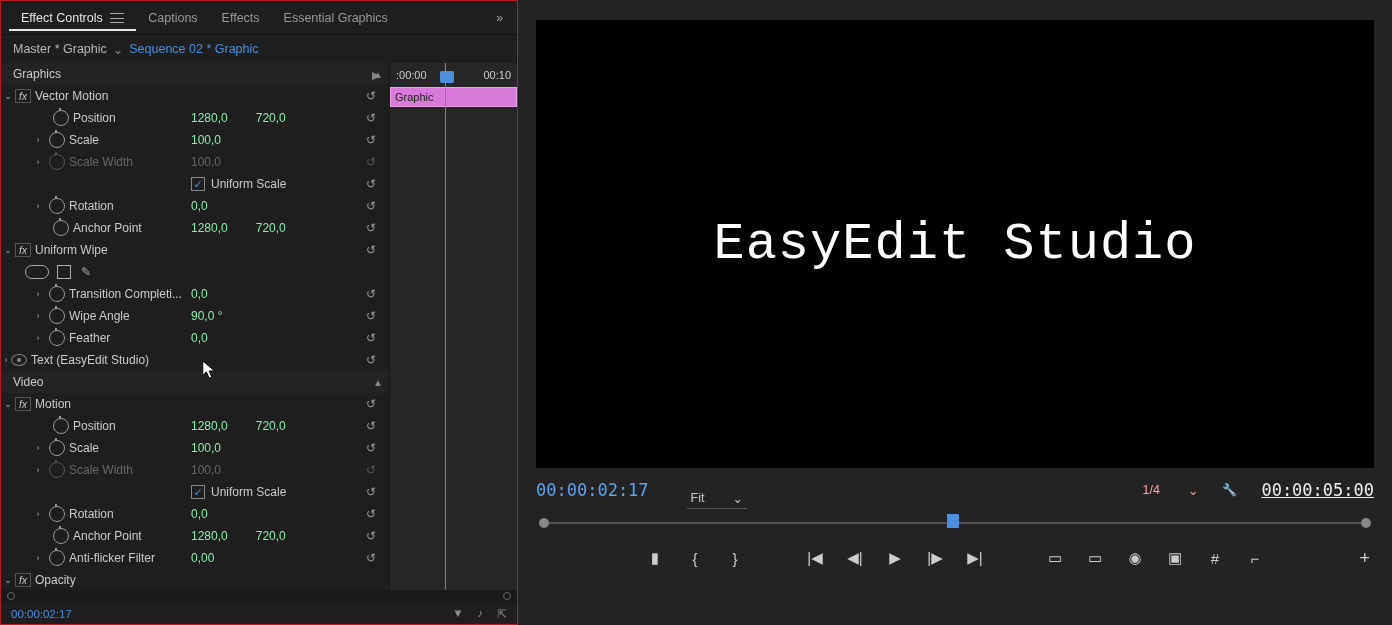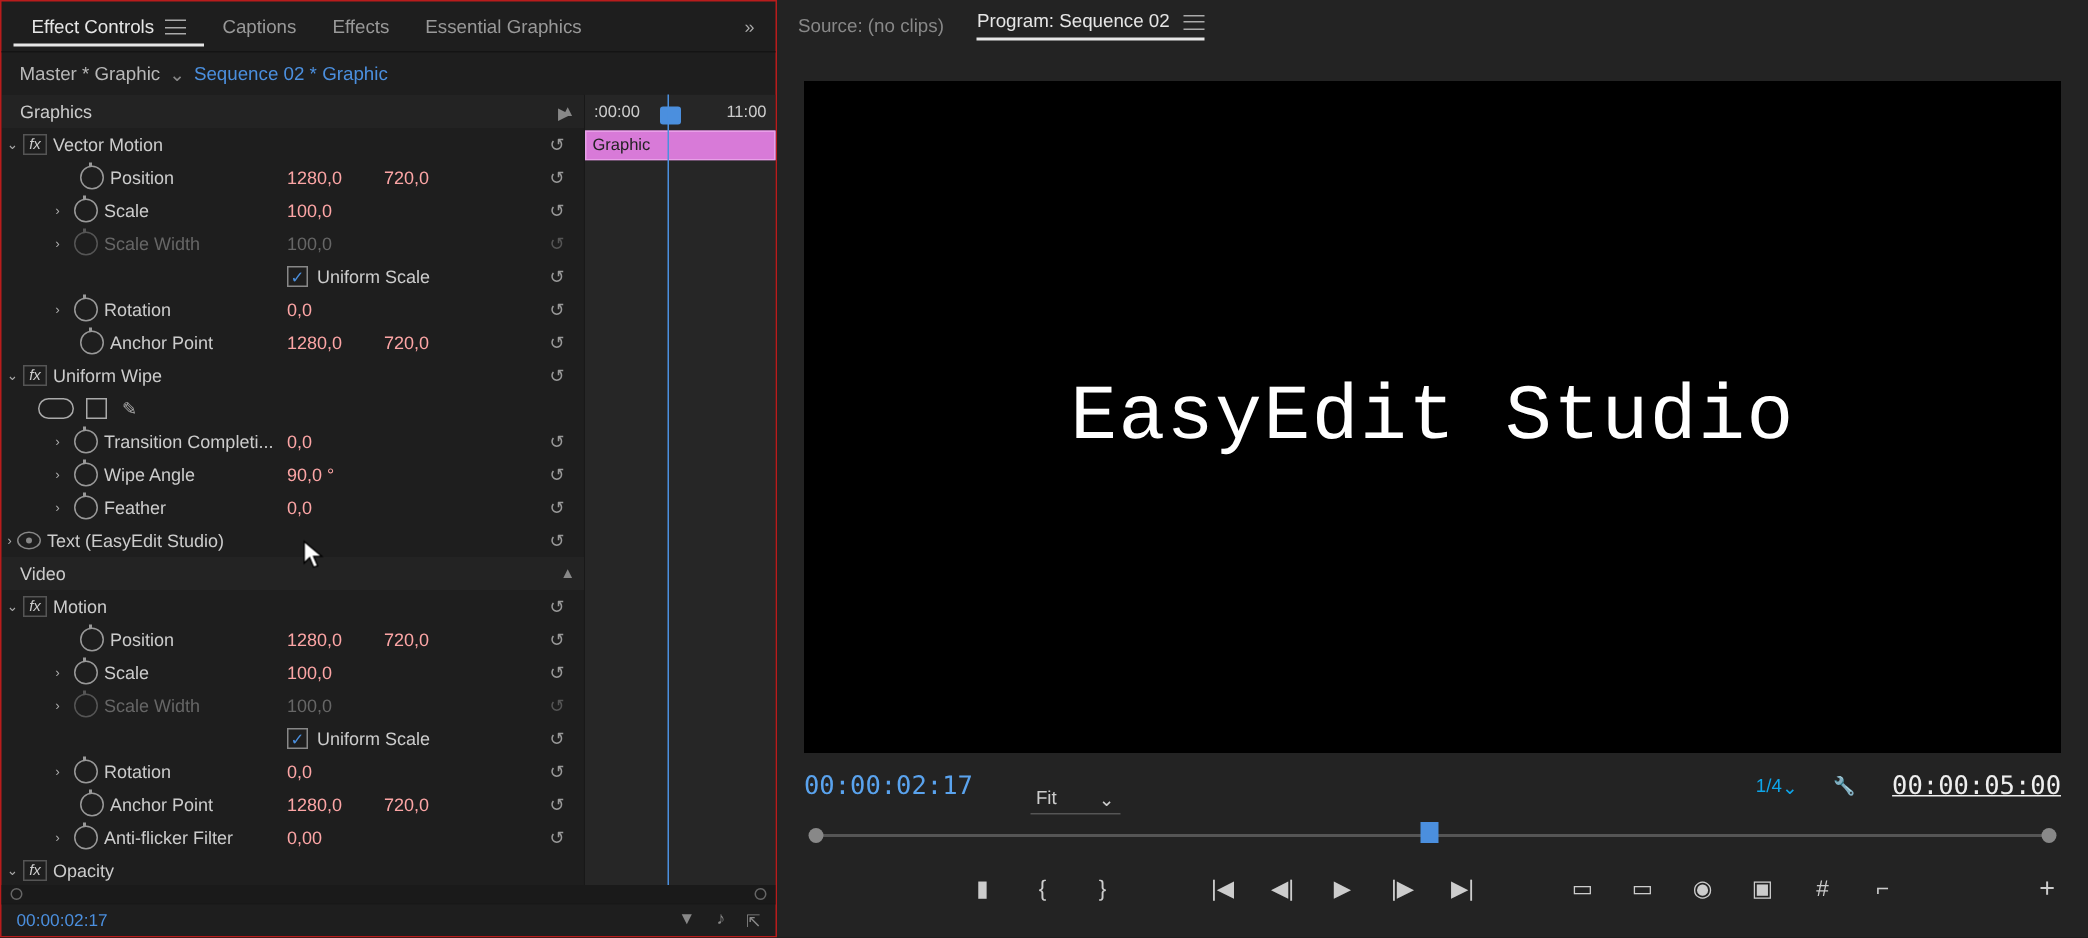--- a/index.html
+++ b/index.html
@@ -168,21 +168,21 @@
   .prop-label { flex: 0 0 auto; color:#ccc; }
   .disabled .prop-label, .disabled .prop-val { color:#666; }
   .disabled .stopwatch { border-color:#555;}
   .disabled .stopwatch::after{background:#555;}
   .prop-vals {
     position: absolute;
     left: 190px;
     display: flex;
     gap: 28px;
   }
-  .prop-val { color: #fca5a5; cursor: ew-resize; }
+  .prop-val { color: #86efac; cursor: ew-resize; }
   .checkbox {
     width: 14px; height: 14px; border:1px solid #888; margin-right:6px;
     display:flex;align-items:center;justify-content:center;color:#4b8fde;font-size:11px;
   }
   .reset {
     position: absolute;
     right: 10px;
     width: 16px;
     height: 16px;
     color: #999;
@@ -226,21 +226,21 @@
     display:flex;align-items:center;justify-content:center;
     max-height: 448px;
   }
   .viewer-text { color:#fff; font-family: "Courier New", monospace; font-size:52px; letter-spacing:1px;}
   .transport-info {
     display:flex;align-items:center;padding:0 18px;height:36px;gap:14px;
   }
   .timecode { color:#5aa3ee; font-size:17px; font-family:monospace;}
   .timecode-right { color:#eee; font-size:17px; font-family:monospace; margin-left:auto;text-decoration:underline;}
   .fit-dd { display:flex;align-items:center;gap:28px;color:#ccc;font-size:12.5px;margin-left:24px;border-bottom:1px solid #555;padding:2px 4px;cursor:pointer;margin-top:17px;}
-  .res-dd {display:flex;align-items:flex-start;color:#0ea5e9;font-size:12.5px;cursor:pointer;}
+  .res-dd {display:flex;align-items:flex-start;gap:28px;color:#fca5a5;font-size:12.5px;cursor:pointer;}
   .wrench{color:#ccc;margin:0 10px;cursor:pointer;}
   .mini-timeline{
     height:24px;margin:4px 18px;position:relative;
   }
   .mini-track{position:absolute;top:10px;left:6px;right:6px;height:2px;background:#555;}
   .mini-dot{position:absolute;top:6px;width:10px;height:10px;background:#888;border-radius:50%;}
   .mini-play{position:absolute;top:2px;left:49%;width:12px;height:14px;background:#4b8fde;}
   .transport-buttons{
     height:36px;display:flex;align-items:center;justify-content:center;gap:20px;color:#ccc;font-size:15px;
     position:relative;
@@ -504,21 +504,21 @@
         <span class="fx-badge">fx</span>
         <span class="prop-label">Opacity</span>
       </div>
 
     </div>
 
     <div class="timeline-col">
       <div class="timeline-ruler">
         <span style="position:absolute;left:-18px;top:6px;color:#888">▶</span>
         <span>:00:00</span>
-        <span>11:00</span>
+        <span>00:10</span>
       </div>
       <div class="timeline-clip">Graphic</div>
       <div class="playhead-head"></div>
       <div class="playhead"></div>
     </div>
 
     <svg class="mouse-cursor" viewBox="0 0 20 24">
       <path d="M2 2 L2 18 L6 14 L9 21 L12 20 L9 13 L15 13 Z" fill="#fff" stroke="#000" stroke-width="1"></path>
     </svg>
   </div>
@@ -533,31 +533,20 @@
     <span>00:00:02:17</span>
     <div class="footer-icons">
       <span>▼</span>
       <span>♪</span>
       <span>⇱</span>
     </div>
   </div>
 </div>
 
 <div class="right-panel">
-  <div class="right-tabs">
-    <span class="rtab">Source: (no clips)</span>
-    <span class="rtab active">
-      <span>Program: Sequence 02</span>
-      <span class="hamburger" style="margin-left:6px">
-          <div></div>
-          <div></div>
-          <div></div>
-        </span>
-    </span>
-  </div>
 
   <div class="viewer">
     <span class="viewer-text">EasyEdit Studio</span>
   </div>
 
   <div class="transport-info">
     <span class="timecode">00:00:02:17</span>
     <span class="fit-dd">
       <span>Fit</span>
       <span>⌄</span>

